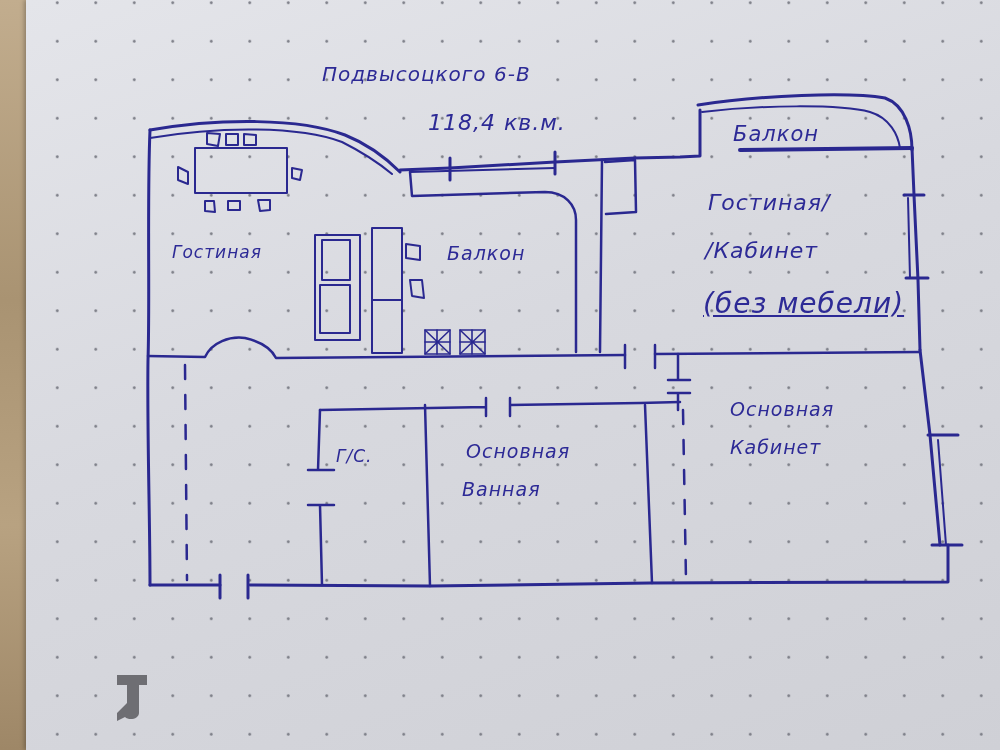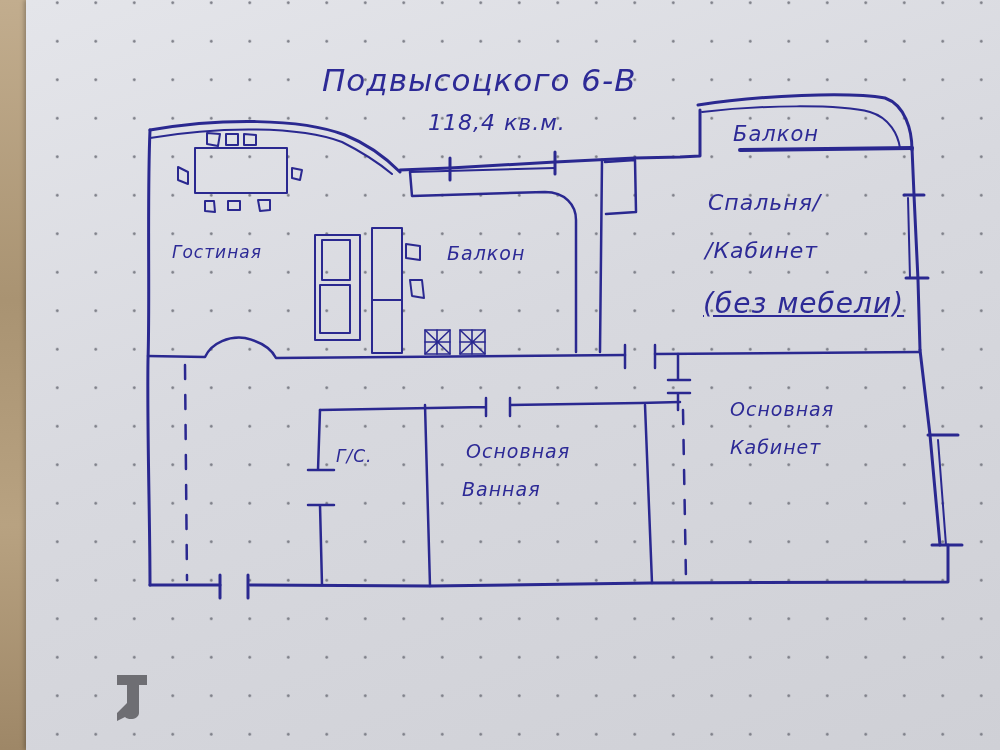--- a/index.html
+++ b/index.html
@@ -115,28 +115,28 @@
   </g>
 
   <g class="ink" stroke-width="1.6">
     <rect x="425" y="330" width="25" height="24"></rect>
     <path d="M425 330 L450 354 M450 330 L425 354 M437 330 L437 354 M425 342 L450 342"></path>
     <rect x="460" y="330" width="25" height="24"></rect>
     <path d="M460 330 L485 354 M485 330 L460 354 M472 330 L472 354 M460 342 L485 342"></path>
   </g>
 </svg>
 
-<div class="hand" style="left:322px; top:62px; font-size:31px;">Подвысоцкого 6-В</div>
+<div class="hand" style="left:322px; top:62px; font-size:20px;">Подвысоцкого 6-В</div>
 <div class="hand" style="left:428px; top:110px; font-size:22px;">118,4 кв.м.</div>
 
 <div class="hand" style="left:172px; top:242px; font-size:17px;">Гостиная</div>
 <div class="hand" style="left:447px; top:242px; font-size:19px;">Балкон</div>
 <div class="hand" style="left:733px; top:122px; font-size:21px;text-align:right;">Балкон</div>
 
-<div class="hand" style="left:708px; top:190px; font-size:22px;">Спальня/</div>
+<div class="hand" style="left:708px; top:190px; font-size:22px;">Гостиная/</div>
 <div class="hand" style="left:705px; top:238px; font-size:22px;">/Кабинет</div>
 <div class="hand" style="left:703px; top:287px; font-size:28px;text-decoration:underline;">(без мебели)</div>
 
 <div class="hand" style="left:336px; top:446px; font-size:17px;">Г/С.</div>
 <div class="hand" style="left:466px; top:440px; font-size:19px;">Основная</div>
 <div class="hand" style="left:462px; top:478px; font-size:19px;">Ванная</div>
 
 <div class="hand" style="left:730px; top:398px; font-size:19px;">Основная</div>
 <div class="hand" style="left:730px; top:436px; font-size:19px;">Кабинет</div>
 

